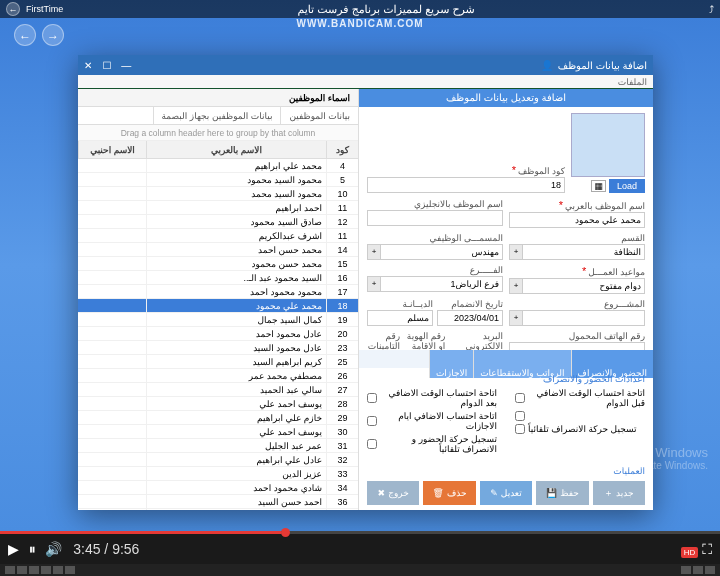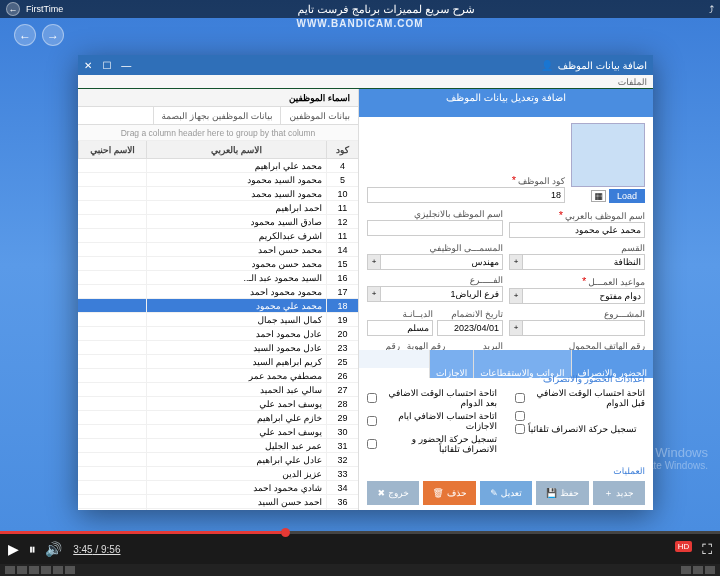--- a/index.html
+++ b/index.html
@@ -11,21 +11,21 @@
 .app-title-icons { display: flex; gap: 8px; }
 .app-title-text { color: #fff; font-size: 11px; direction: rtl; }
 .window { position: absolute; top: 55px; left: 78px; width: 575px; height: 455px; background: #fff; box-shadow: 0 6px 28px rgba(0,0,0,0.45); display: flex; flex-direction: column; }
 .win-title { height: 20px; background: #2f6fb8; display: flex; align-items: center; justify-content: space-between; padding: 0 6px; }
 .win-title-text { color: #fff; font-size: 10px; direction: rtl; display: flex; align-items: center; gap: 4px; }
 .win-ctrl { display: flex; gap: 10px; }
 .win-ctrl span { color: #fff; font-size: 10px; cursor: pointer; }
 .ribbon-line { height: 14px; background: #f7f7f7; border-bottom: 1px solid #14532d; text-align: right; font-size: 9px; color: #666; padding: 0 6px; display: flex; align-items: center; justify-content: flex-end; }
 .win-body { flex: 1; display: flex; direction: rtl; overflow: hidden; }
 .form-panel { width: 295px; background: #fff; border-left: 1px solid #ddd; display: flex; flex-direction: column; overflow: hidden; }
-.form-header { height: 28px; background: #4a8de0; text-align: center; color: #fff; font-size: 10px; line-height: 18px; direction: rtl; }
+.form-header { height: 18px; background: #4a8de0; text-align: center; color: #fff; font-size: 10px; line-height: 18px; direction: rtl; }
 .form-scroll { flex: 1; overflow-y: auto; padding: 6px 8px 4px; font-size: 9px; direction: rtl; }
 .photo-section { display: flex; align-items: flex-end; gap: 6px; margin-bottom: 6px; }
 .photo-box { width: 74px; height: 64px; background: #c9dff5; border: 1px solid #aac; }
 .load-btn { background: #3b7dd8; color: #fff; border: none; padding: 2px 8px; font-size: 9px; }
 .code-section { flex: 1; text-align: right; }
 .lbl { color: #555; font-size: 9px; margin-bottom: 1px; }
 .req { color: #d00; font-size: 11px; margin: 0 2px; }
 .inp { width: 100%; height: 16px; border: 1px solid #ccc; font-size: 9px; padding: 0 3px; direction: rtl; }
 .row2 { display: flex; gap: 6px; margin-bottom: 5px; }
 .col { flex: 1; }
@@ -66,22 +66,22 @@
 .gc2 { flex: 1; padding: 0 4px; border-left: 1px solid #f0f0f0; text-align: right; overflow: hidden; white-space: nowrap; }
 .gc3 { width: 68px; padding: 0 4px; }
 .watermark-win { position: absolute; bottom: 60px; right: 12px; color: rgba(255,255,255,0.35); font-size: 10px; text-align: right; direction: ltr; }
 .watermark-win .wm1 { font-size: 13px; }
 .player { position: absolute; bottom: 0; left: 0; right: 0; height: 45px; background: #1a1a1a; }
 .progress { height: 3px; background: #444; position: relative; }
 .progress-fill { height: 100%; width: 39%; background: #e53935; }
 .progress-knob { position: absolute; left: 39%; top: -3px; width: 9px; height: 9px; border-radius: 50%; background: #e53935; }
 .player-controls { height: 30px; display: flex; align-items: center; padding: 0 8px; gap: 10px; color: #fff; font-size: 11px; }
 .pc-btn { color: #fff; cursor: pointer; font-size: 14px; }
-.time { font-size: 10px; color: #ddd; text-decoration: underline; }
-.pc-right { margin-left: auto; display: flex; align-items: flex-start; gap: 10px; }
+.time { font-size: 14px; color: #ddd; }
+.pc-right { margin-left: auto; display: flex; align-items: flex-end; gap: 4px; }
 .taskbar { height: 12px; background: #222; display: flex; align-items: center; padding: 0 4px; }
 .tb-icon { width: 10px; height: 8px; background: #555; margin: 0 1px; }
 .circ-nav { position: absolute; top: 24px; left: 14px; display: flex; gap: 6px; }
 .circ { width: 22px; height: 22px; border-radius: 50%; background: rgba(255,255,255,0.22); border: 1px solid rgba(255,255,255,0.4); display: flex; align-items: center; justify-content: center; font-size: 12px; color: #fff; cursor: pointer; }
 </style>
 </head>
 <body>
 
 <div class="video-area">
   <div class="app-titlebar">

